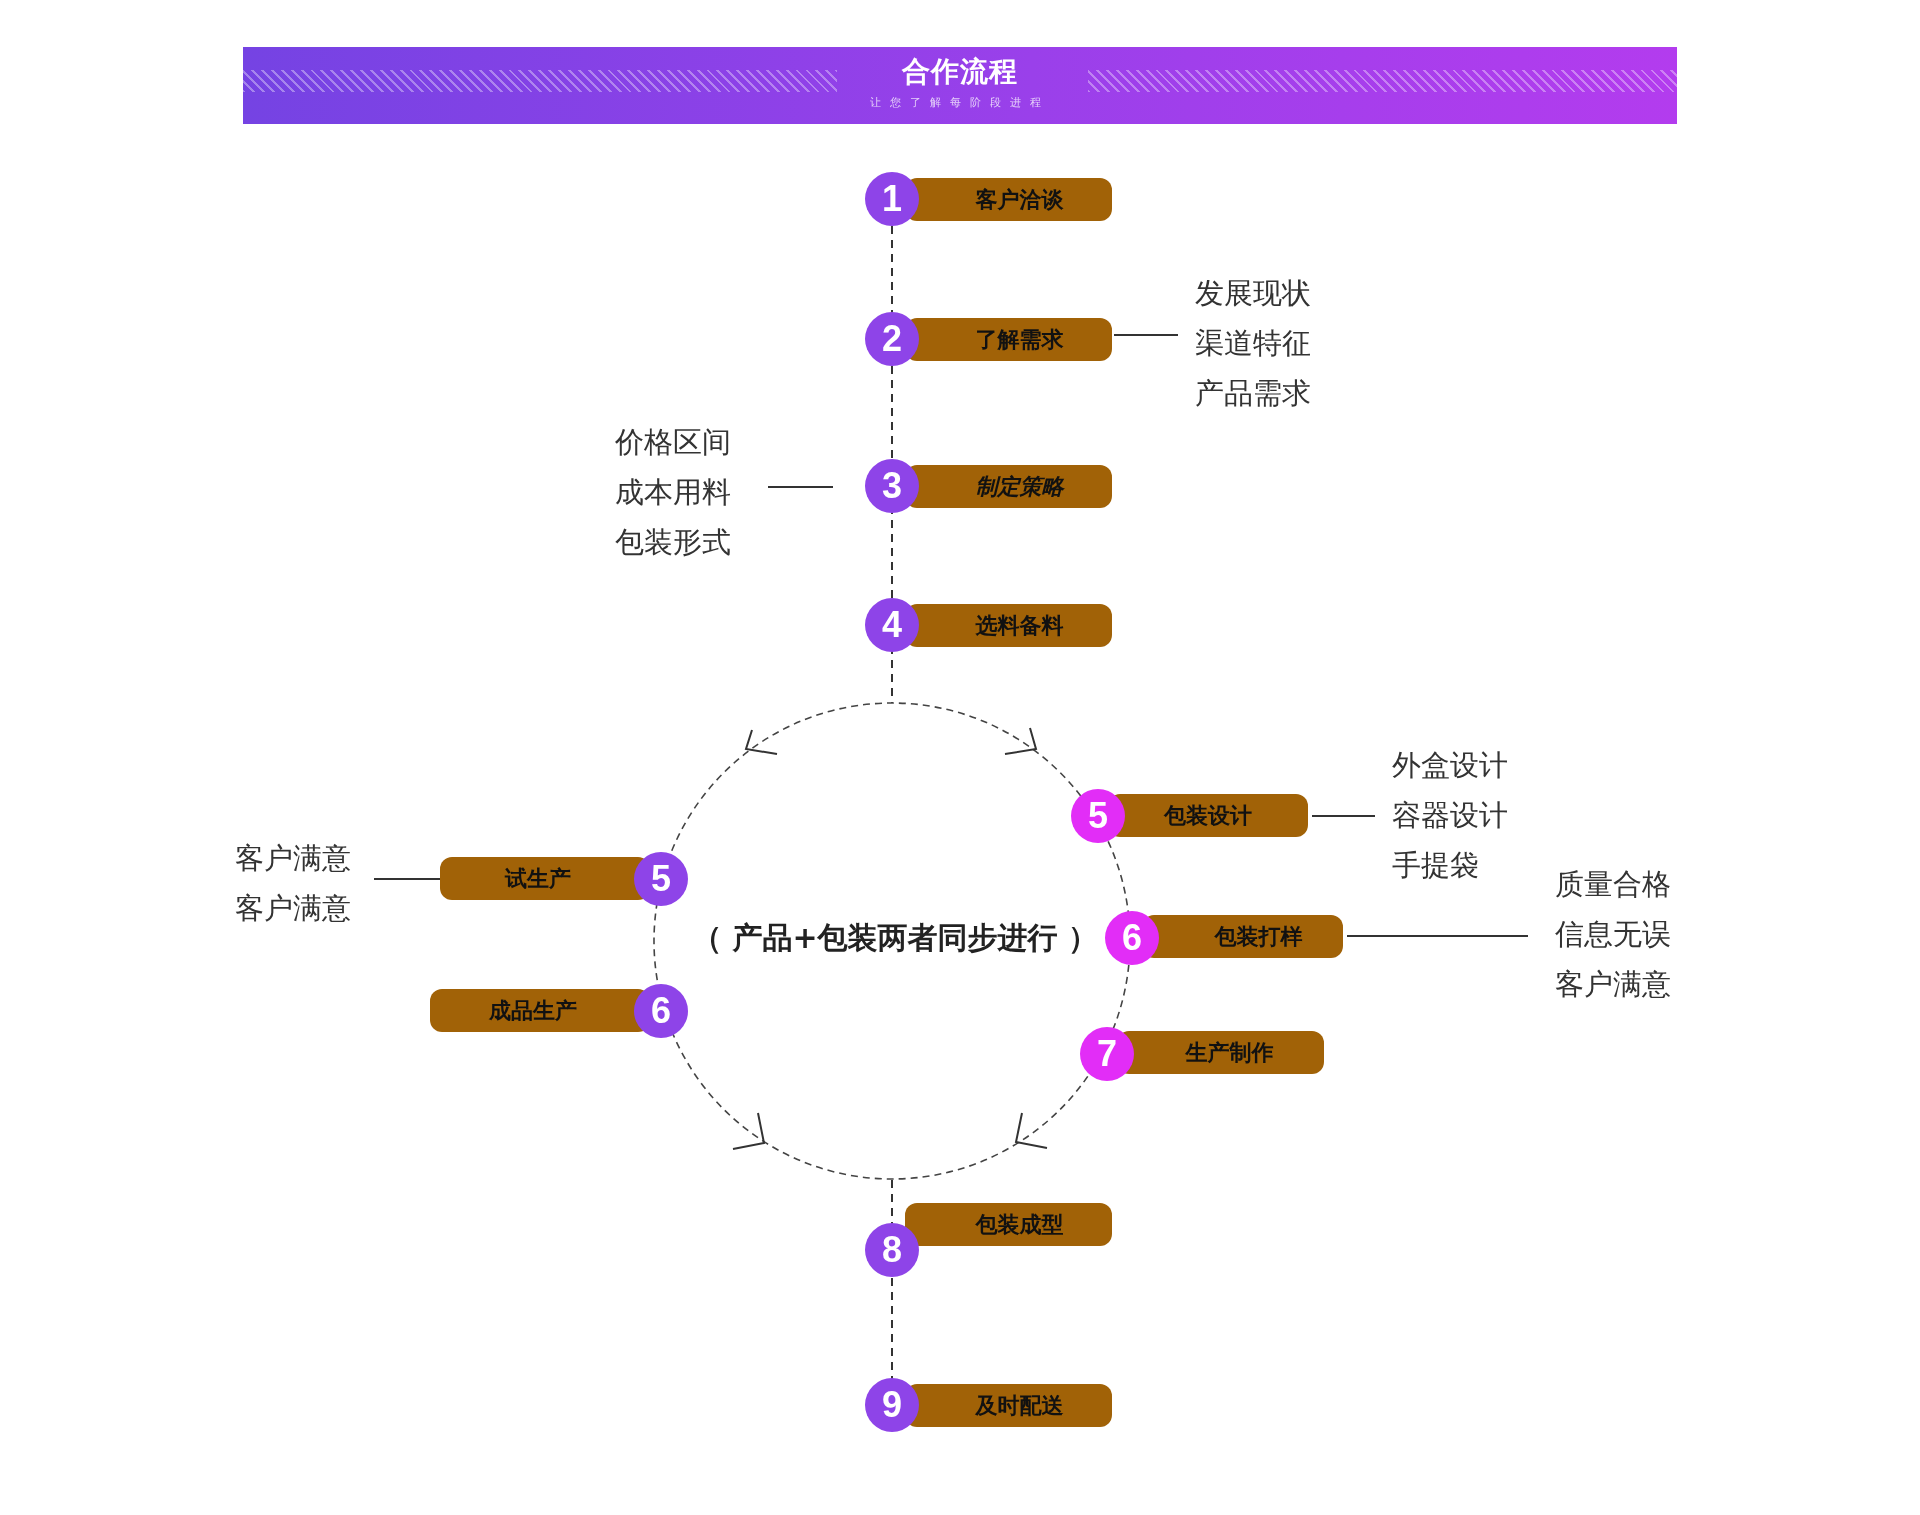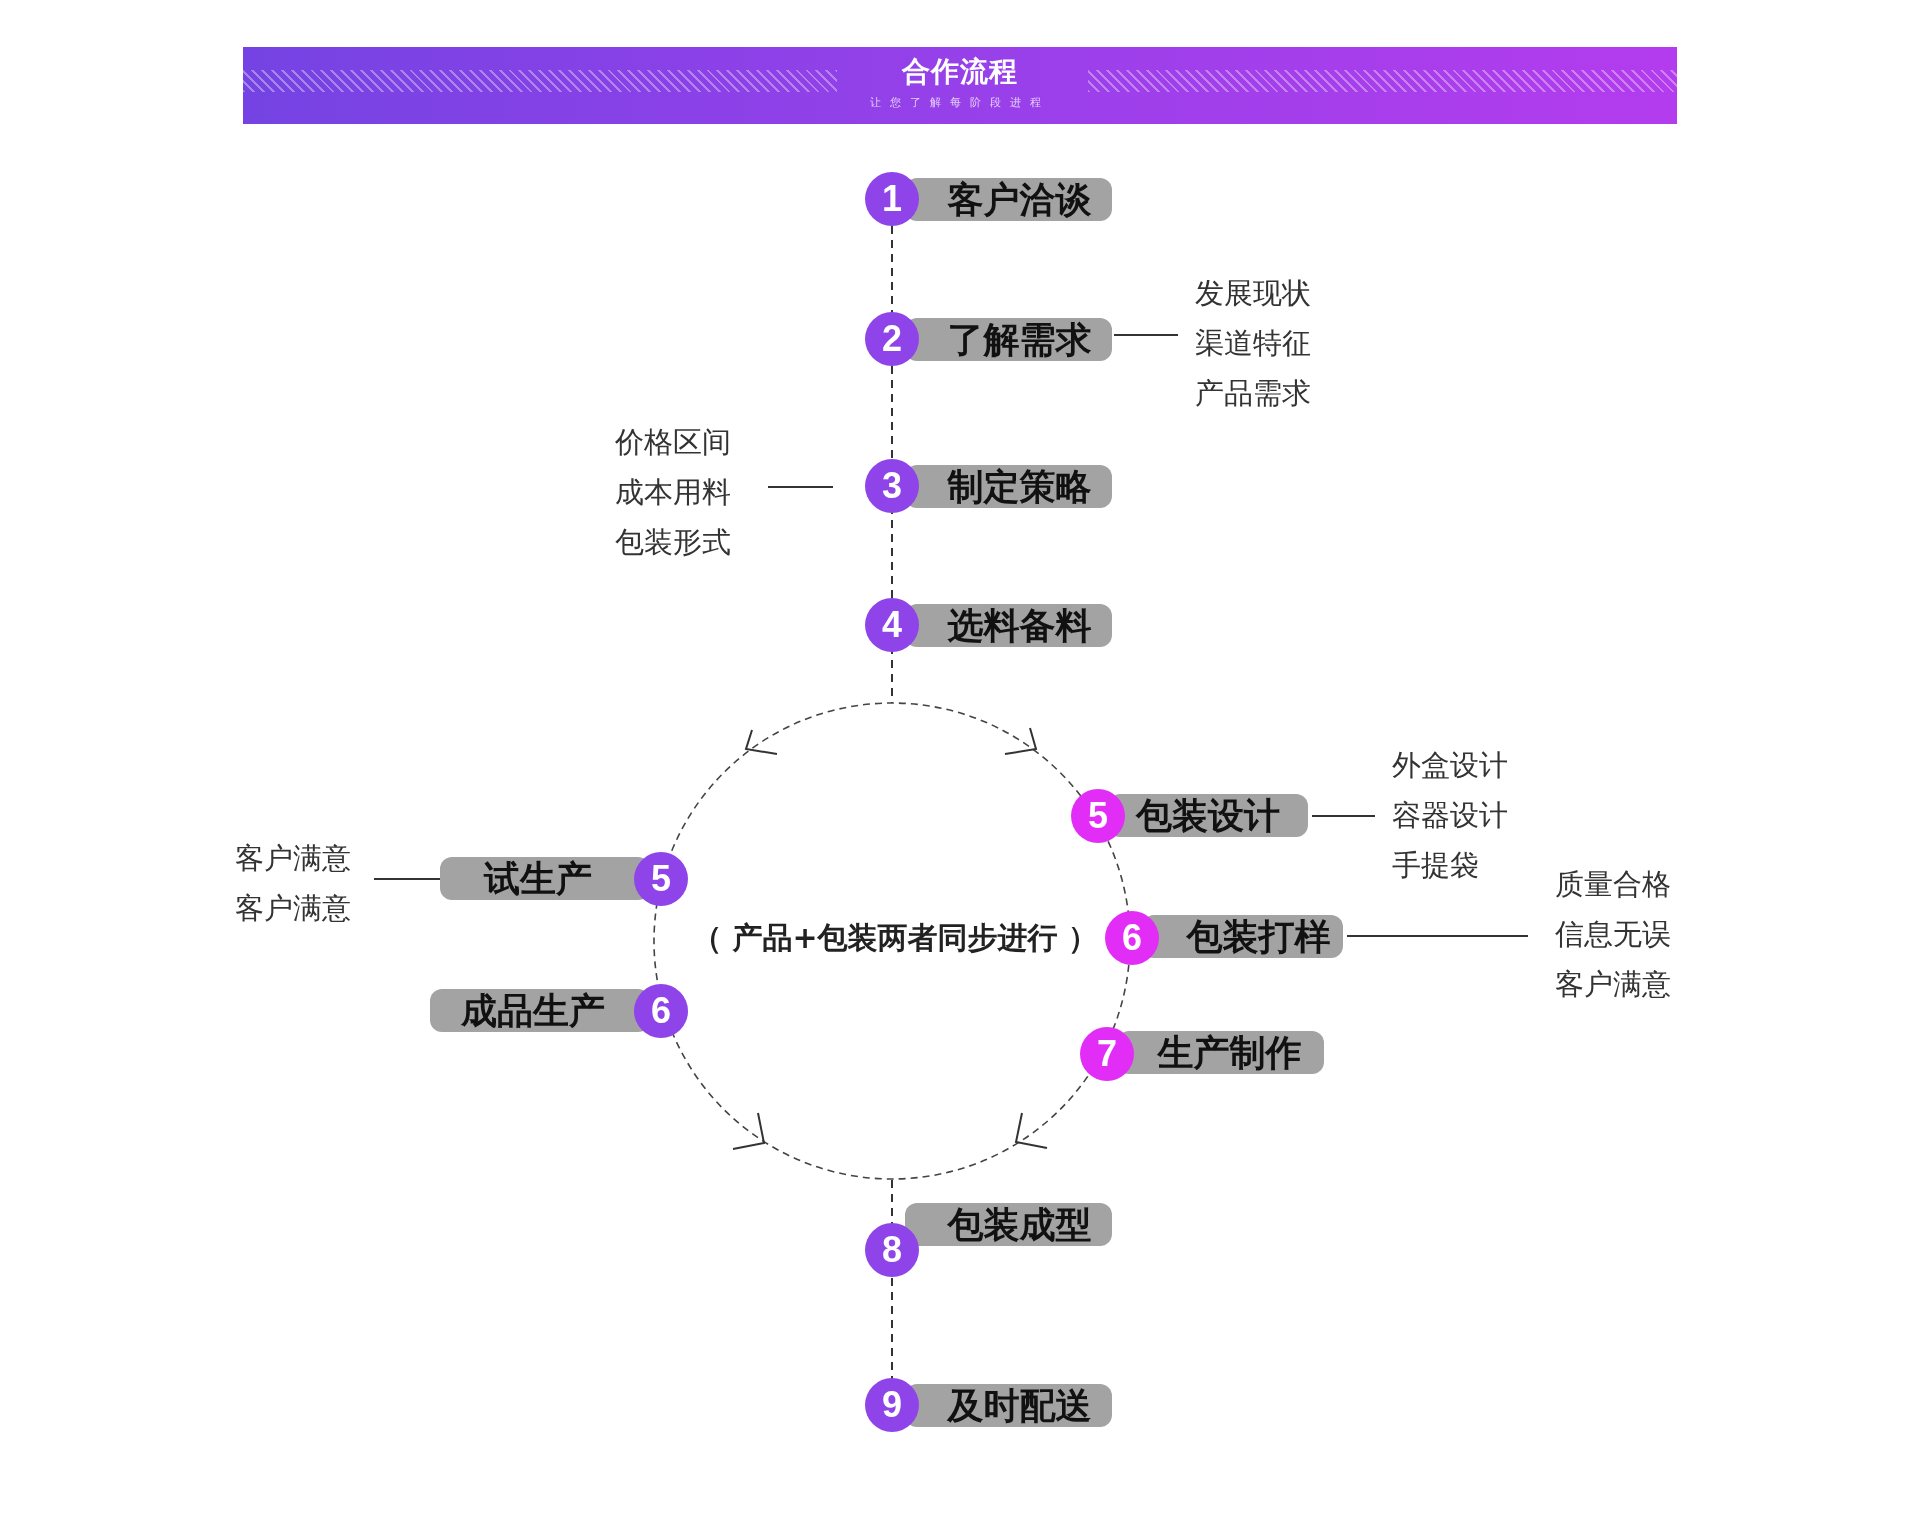--- a/index.html
+++ b/index.html
@@ -9,22 +9,22 @@
             background: linear-gradient(90deg, #7543e3 0%, #9a40ea 55%, #b33cee 100%); }
   .stripes { position: absolute; top: 23px; height: 22px;
              background: repeating-linear-gradient(45deg, rgba(255,255,255,0.35) 0 2px, rgba(255,255,255,0) 2px 7px); }
   .stripes.left { left: 0; width: 594px; }
   .stripes.right { left: 845px; width: 589px; }
   .banner-title { position: absolute; left: 0; right: 0; top: 6px; text-align: center;
                   color: #ffffff; font-size: 28px; font-weight: bold; letter-spacing: 1px; }
   .banner-sub { position: absolute; left: 0; right: 0; top: 48px; text-align: center;
                 color: rgba(255,255,255,0.75); font-size: 11px; letter-spacing: 9px; }
   svg.connectors { position: absolute; left: 0; top: 0; }
-  .pill { position: absolute; height: 43px; background: #a3a3a3; border-radius: 12px;
-          color: #111; font-size: 36px; font-weight: bold; line-height: 43px; text-align: center;
+  .pill { position: absolute; height: 43px; background: #a16207; border-radius: 12px;
+          color: #111; font-size: 22px; font-weight: bold; line-height: 43px; text-align: center;
           white-space: nowrap; }
   .num { position: absolute; width: 54px; height: 54px; border-radius: 50%; color: #fff;
          font-size: 36px; font-weight: bold; line-height: 54px; text-align: center; z-index: 2;
          font-family: "Liberation Sans", sans-serif; }
   .purple { background: #8e44e8; }
   .magenta { background: #e22df7; }
   .note { position: absolute; color: #333; font-size: 29px; line-height: 50px; white-space: nowrap; }
   .center-text { position: absolute; left: 692px; width: 400px; top: 918px; text-align: center;
                  font-size: 30px; font-weight: bold; color: #222; white-space: nowrap; }
 </style>
@@ -69,21 +69,21 @@
   <div class="num purple" style="left:865px; top:312px;">2</div>
   <div class="note" style="left:1195px; top:268px;">
     <div>发展现状</div>
     <div>渠道特征</div>
     <div>产品需求</div>
   </div>
 </div>
 
 <div>
   <div class="pill" style="left:905px; top:465px; width:207px;">
-    <span style="margin-left:22px;">制定策略</span>
+    <span style="margin-left:22px;font-style:italic;">制定策略</span>
   </div>
   <div class="num purple" style="left:865px; top:459px;">3</div>
   <div class="note" style="left:615px; top:417px;">
     <div>价格区间</div>
     <div>成本用料</div>
     <div>包装形式</div>
   </div>
 </div>
 
 <div>

